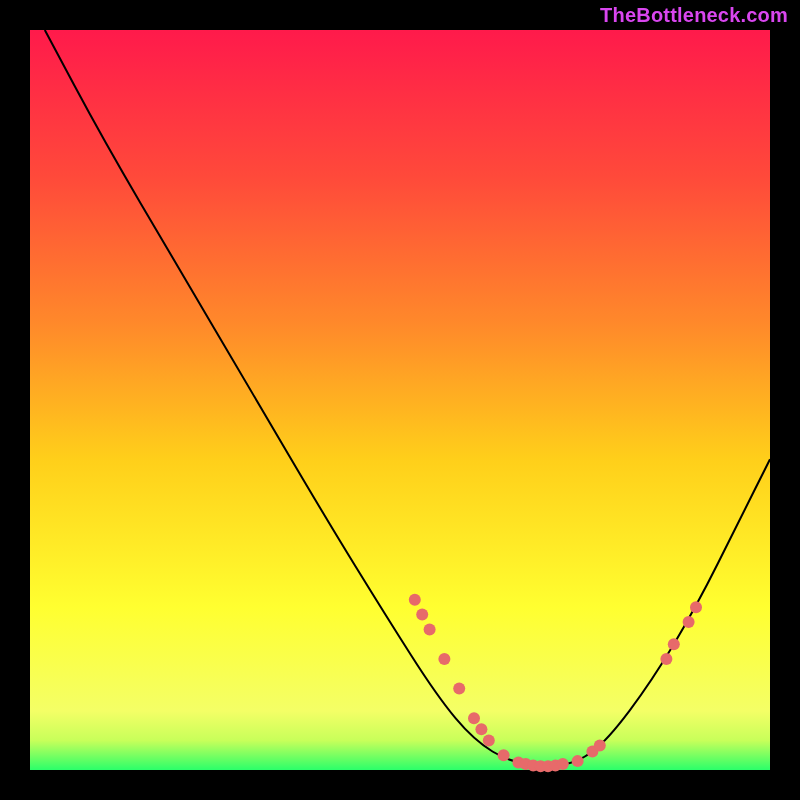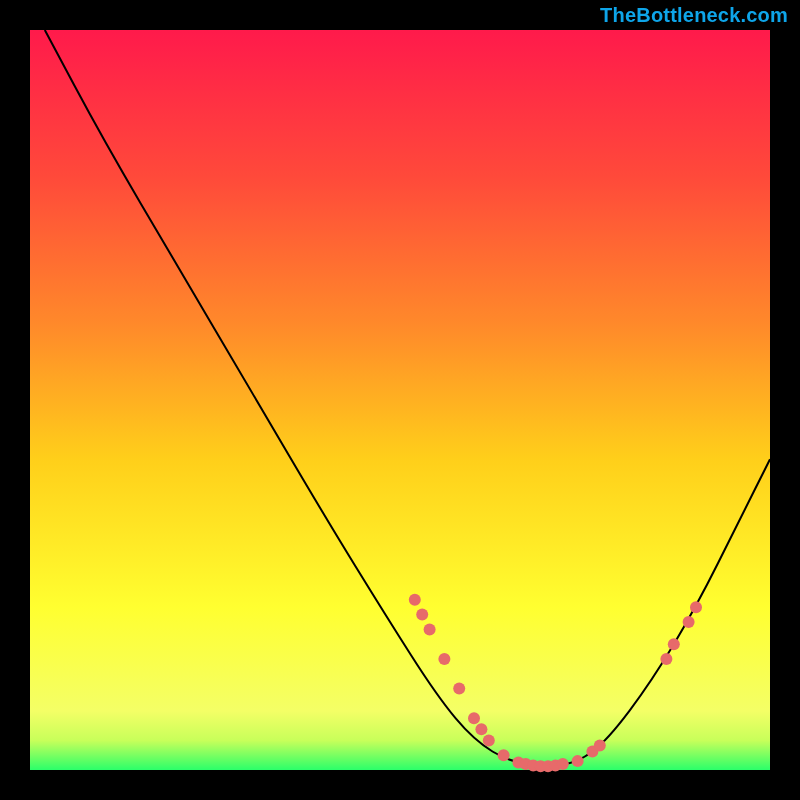--- a/index.html
+++ b/index.html
@@ -15,21 +15,21 @@
     position: absolute;
     top: 0; left: 0;
     width: 800px;
     height: 800px;
     background: #000;
   }
   .watermark {
     position: absolute;
     top: 4px;
     right: 12px;
-    color: #0ea5e9;
+    color: #d946ef;
     font-size: 20px;
     font-weight: 600;
     letter-spacing: 0.2px;
     user-select: none;
   }
   svg {
     position: absolute;
     top: 0; left: 0;
   }
 </style>

